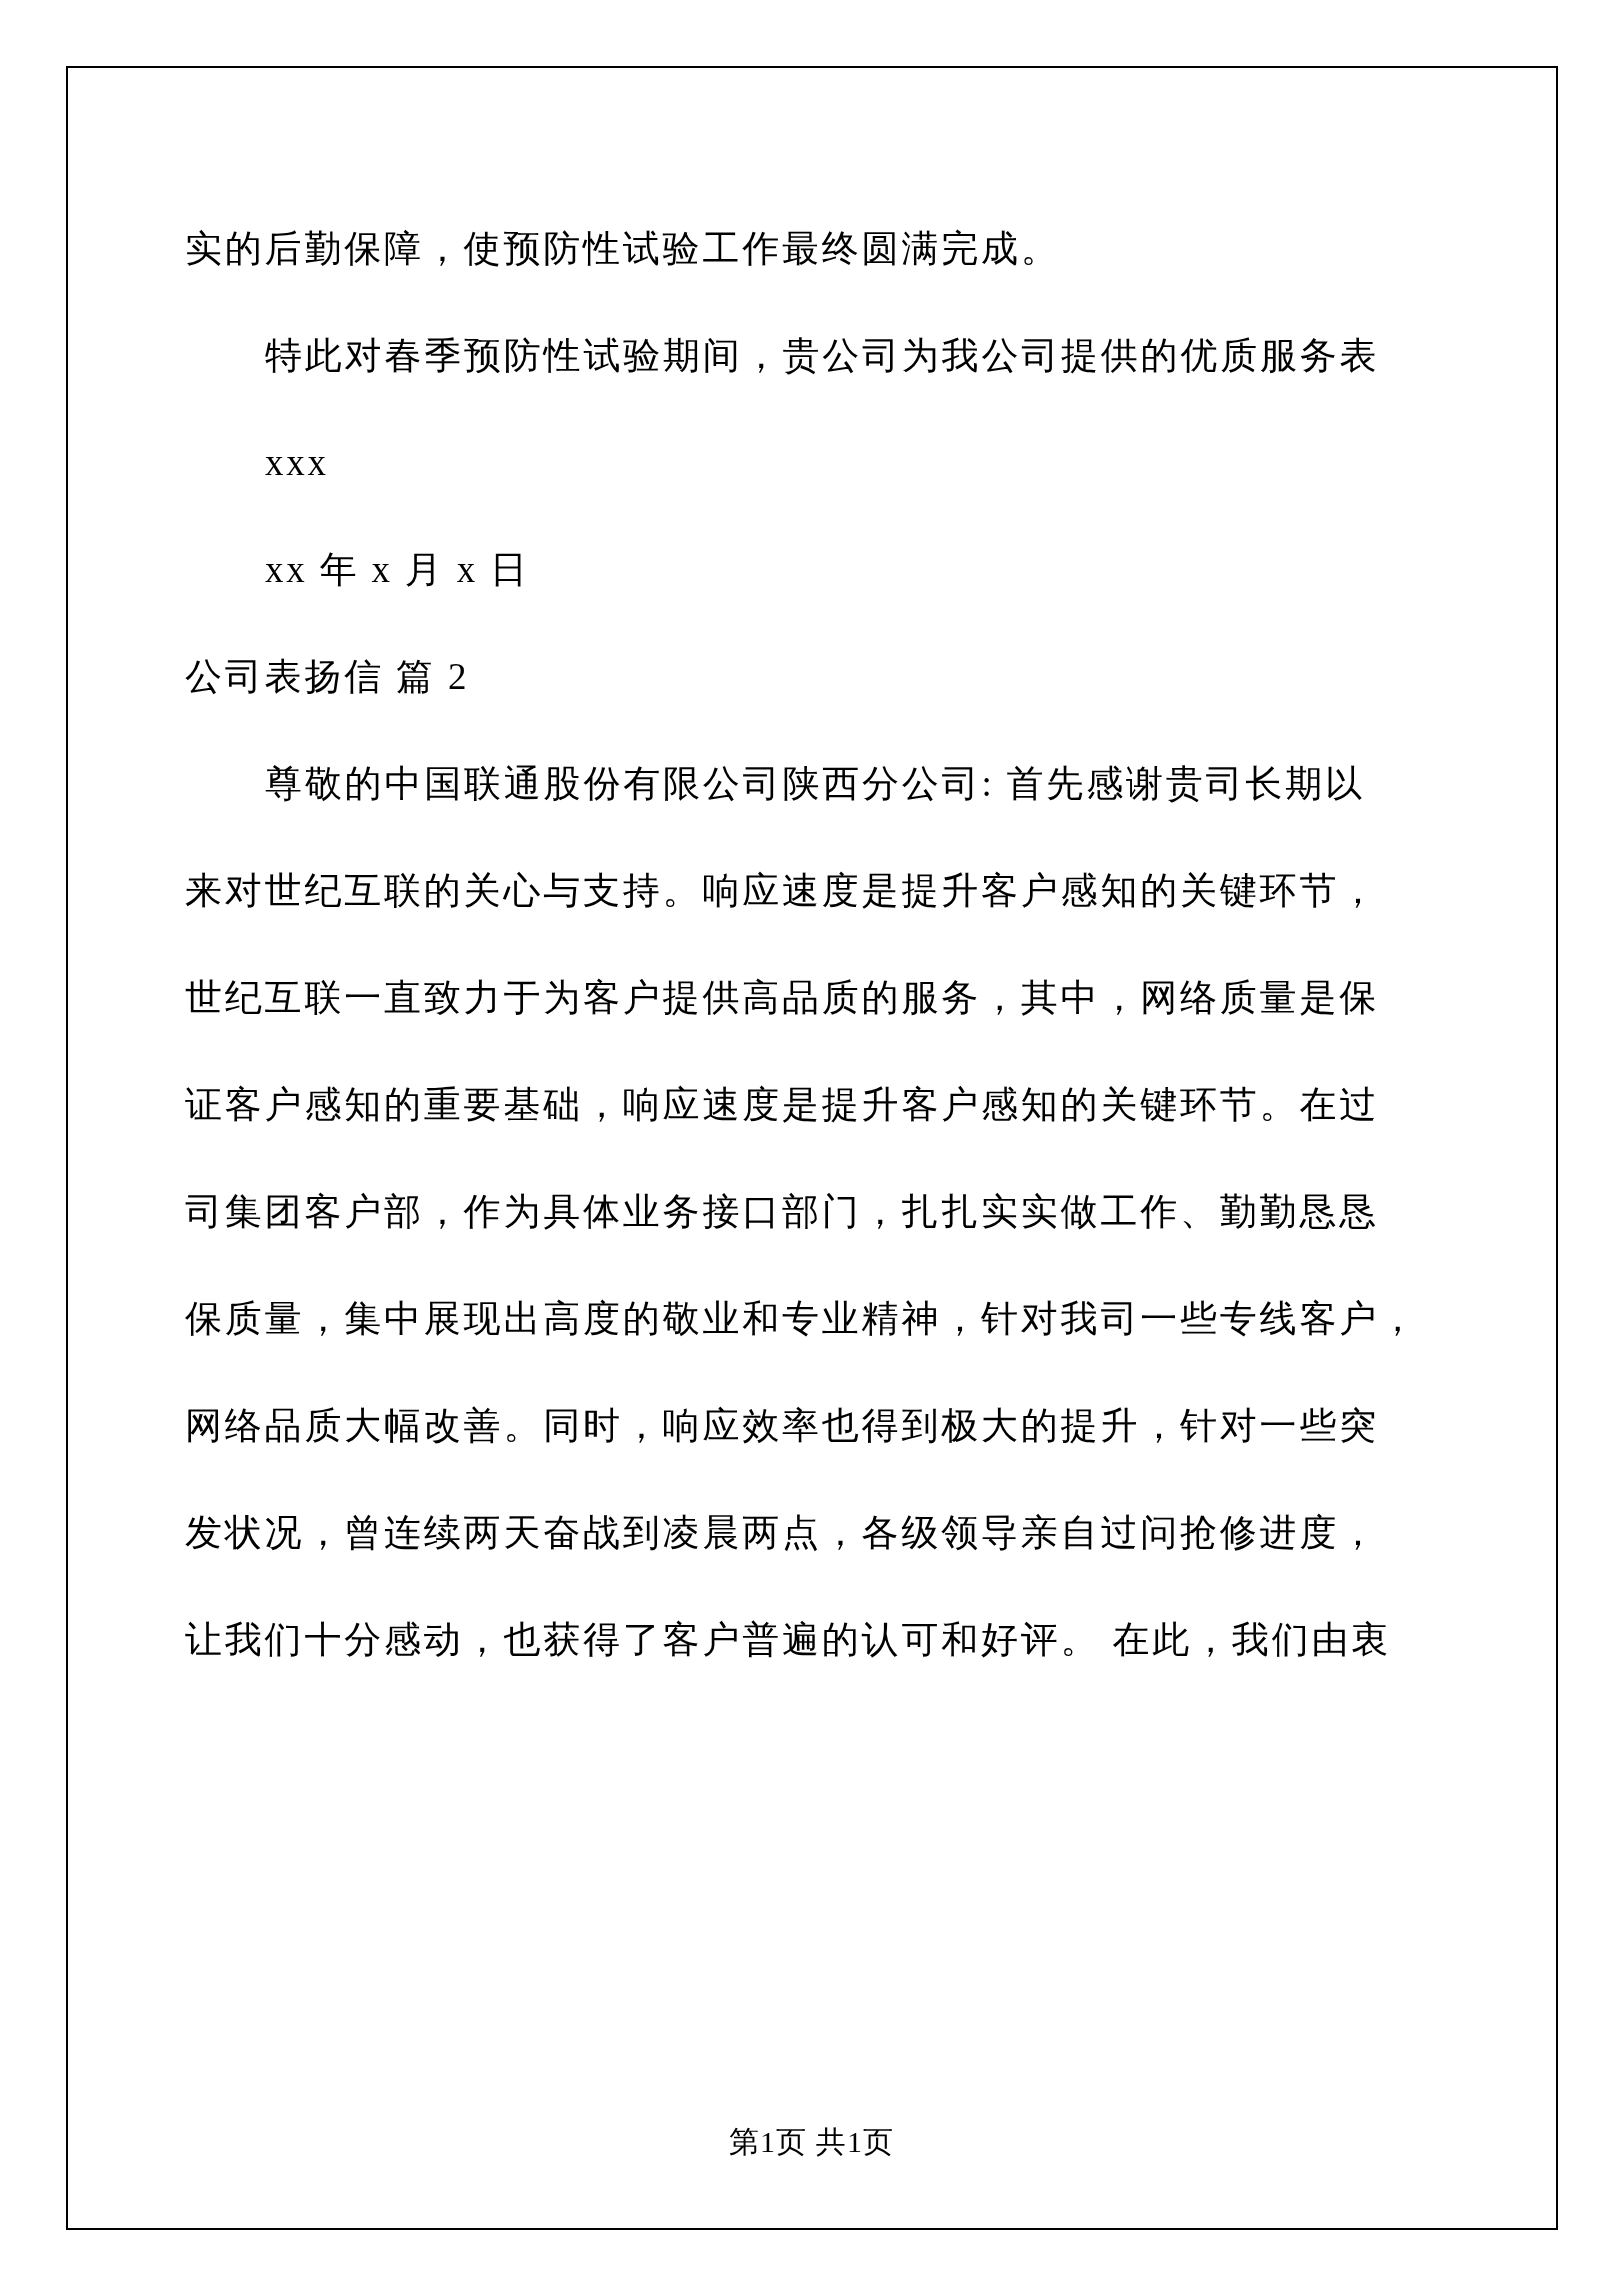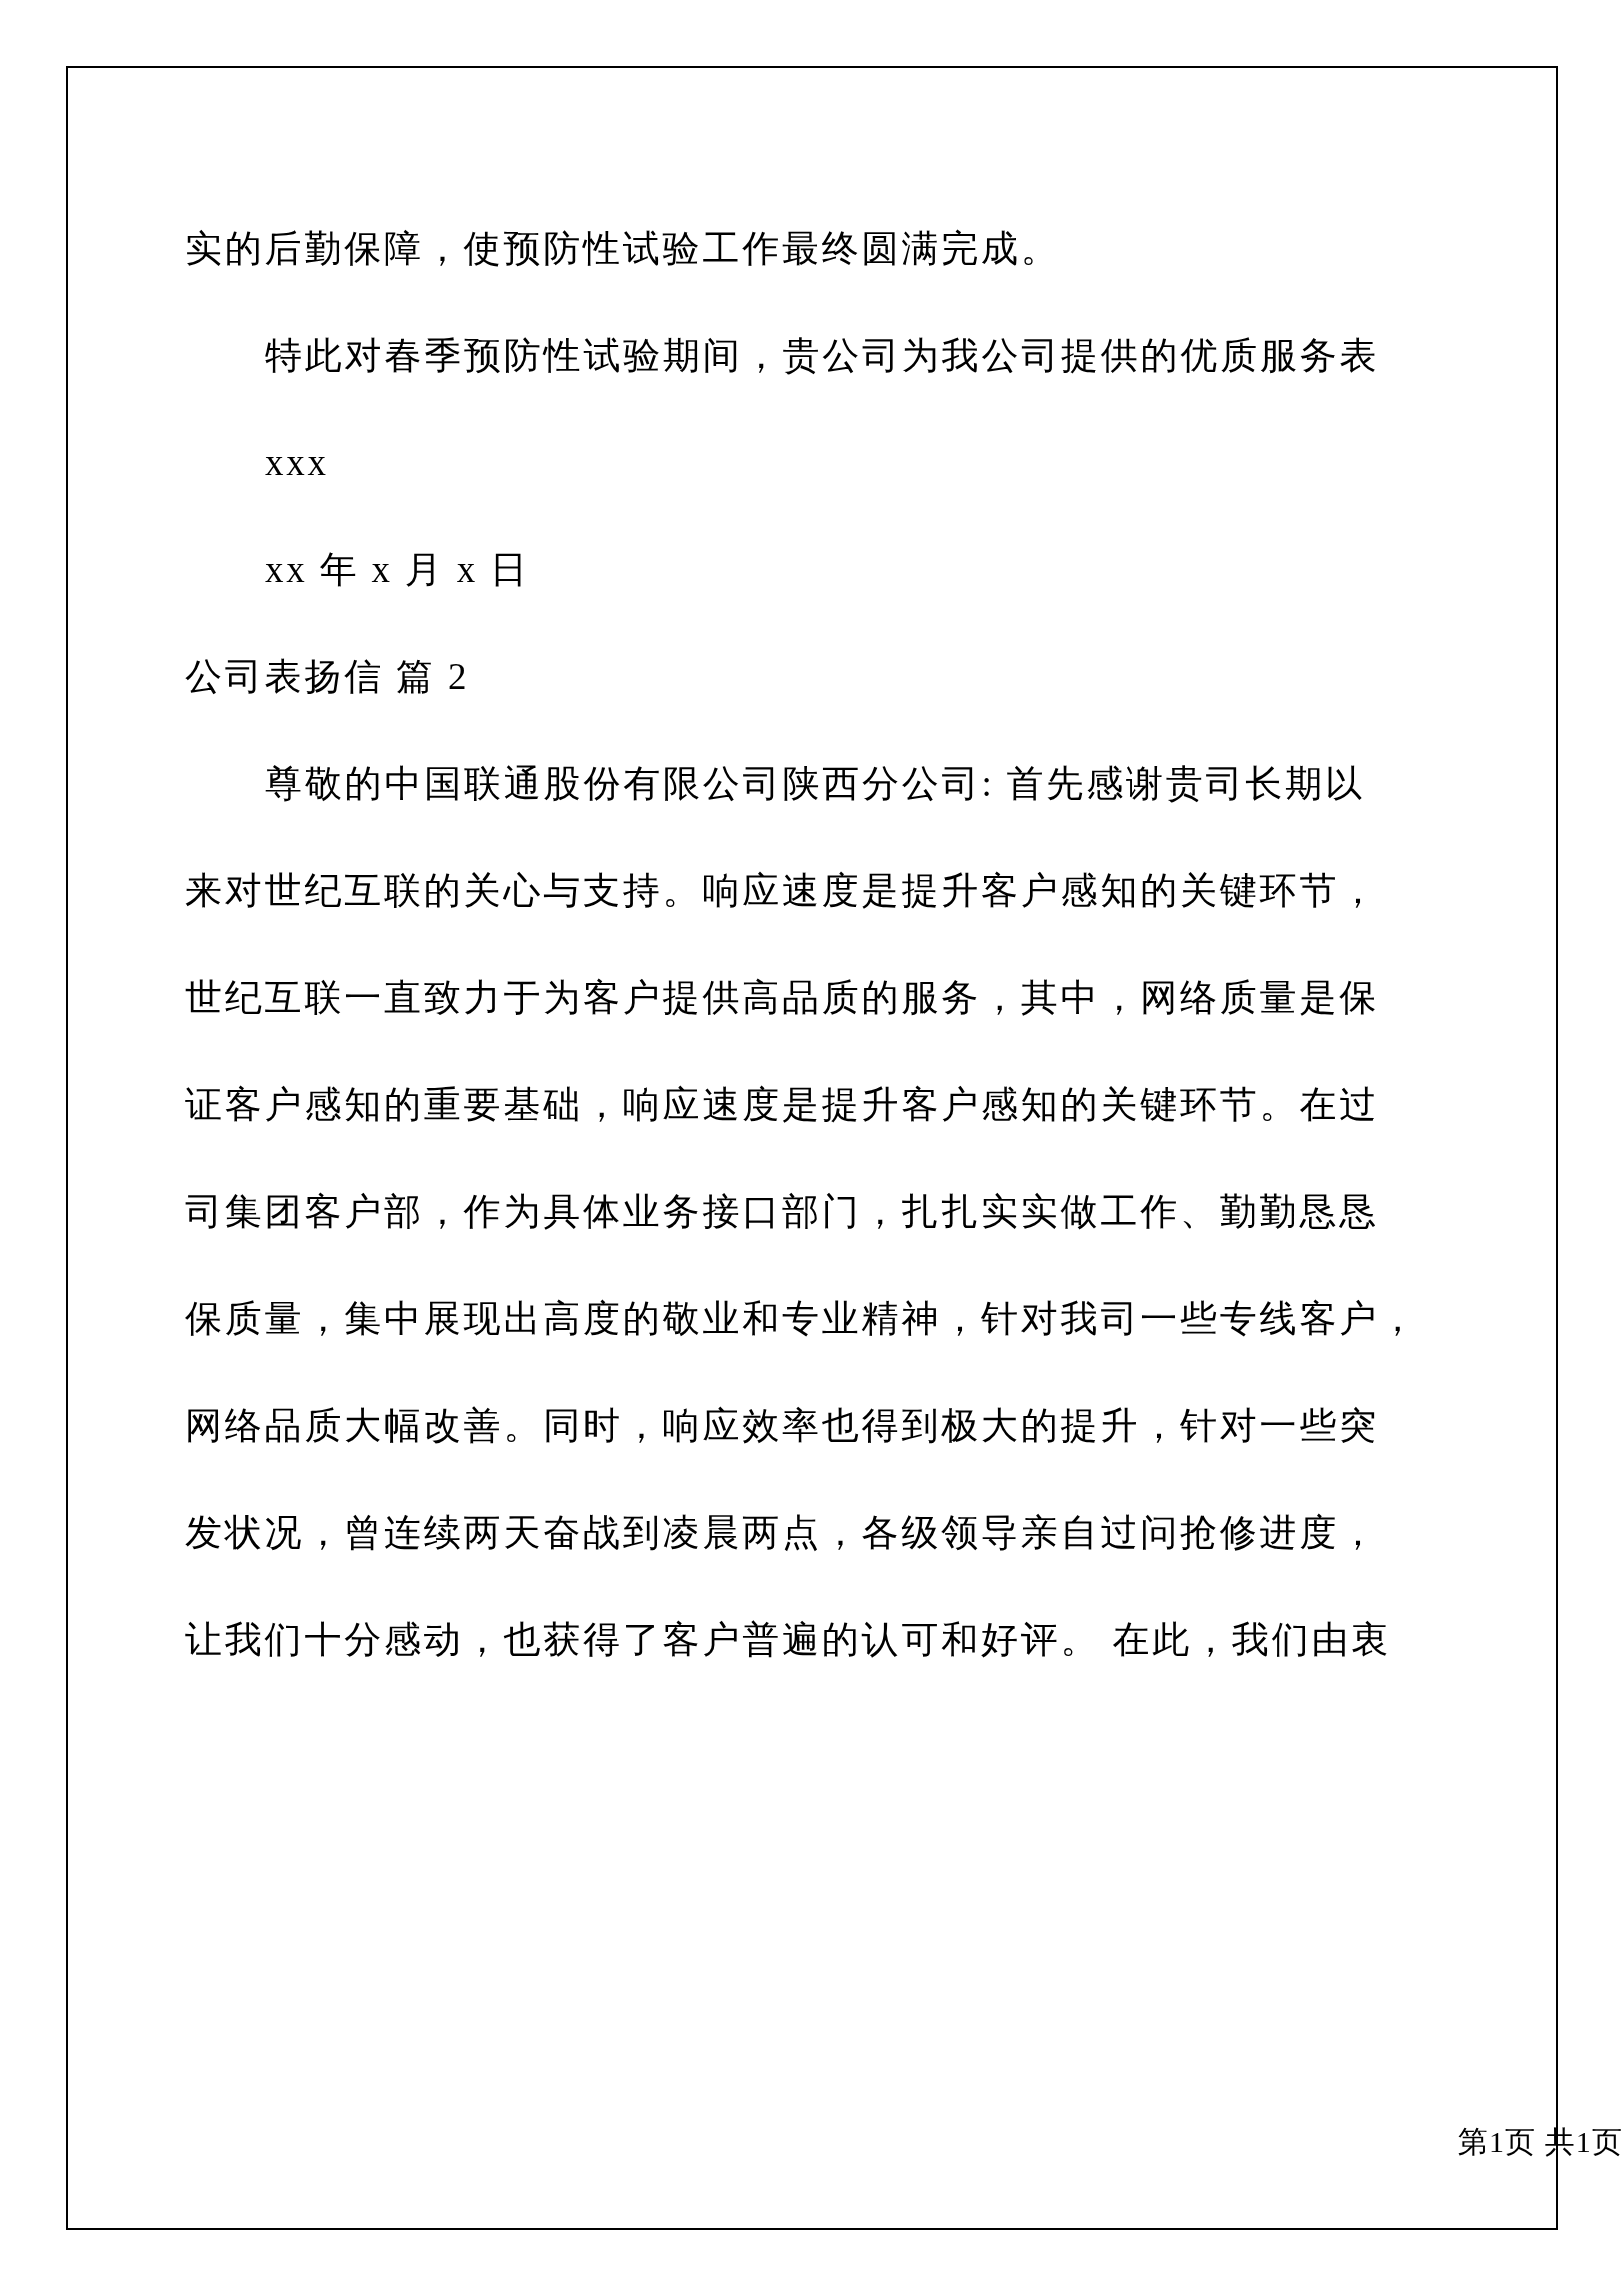--- a/index.html
+++ b/index.html
@@ -46,21 +46,21 @@
   .line.indent {
     padding-left: 80px;
   }
   .footer {
     position: absolute;
     left: 0;
     right: 0;
     top: 2124px;
     height: 36px;
     line-height: 36px;
-    text-align: right;
+    text-align: center;
     font-size: 30px;
     letter-spacing: 1.1px;
     color: #000000;
   }
 </style>
 </head>
 <body>
 
 <div class="page">
   <div class="border-frame"></div>

